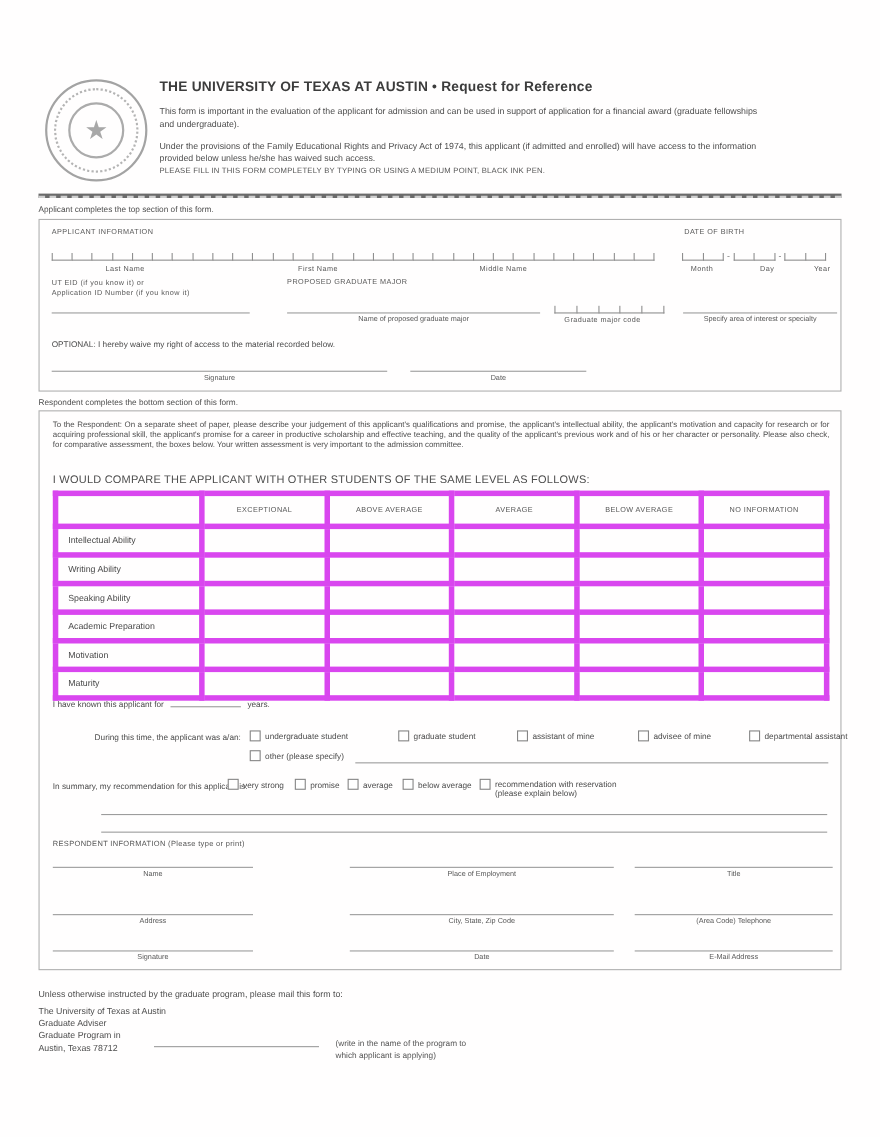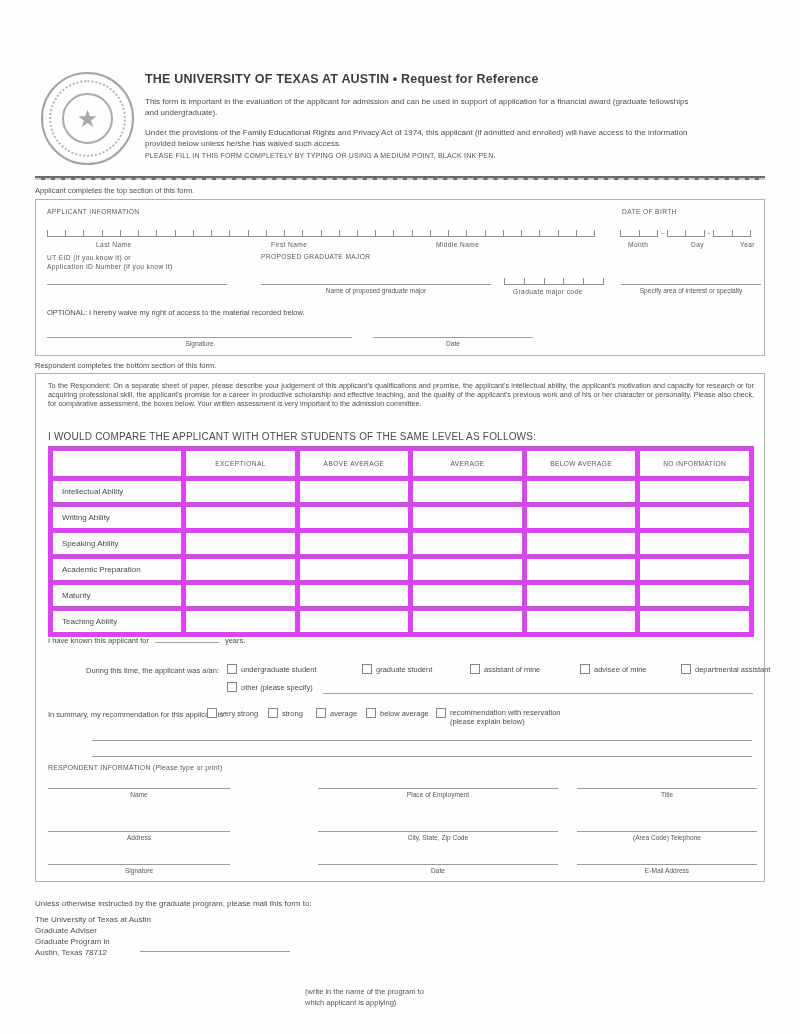--- a/index.html
+++ b/index.html
@@ -64,21 +64,21 @@
   .opt .two{display:inline-block;vertical-align:top;white-space:normal;width:135px;line-height:9px;}
 
   .resp-h{position:absolute;left:12px;top:390px;font-size:6.8px;letter-spacing:.3px;color:#555;}
   .fieldcell{position:absolute;}
   .fieldcell .wline{width:100%;}
 
   .footer{position:absolute;left:35px;top:899px;right:35px;height:80px;font-size:8px;color:#4e4e4e;}
   .footer p{margin:0;}
   .addr{margin-top:6px;line-height:11px;}
   .prog-line{position:absolute;left:105px;top:52px;width:150px;height:1px;background:#9c9c9c;}
-  .note{position:absolute;left:270px;top:44px;font-size:7.5px;line-height:11px;color:#555;margin-top:43px;}
+  .note{position:absolute;left:270px;top:44px;font-size:7.5px;line-height:11px;color:#555;}
 </style>
 </head>
 <body>
 
 <div class="page">
 
   <div class="header">
     <div class="seal">
       <div class="ring"></div>
       <div class="core">★</div>
@@ -243,29 +243,29 @@
           </tr>
       <tr>
             <td class="rowlab">Academic Preparation</td>
             <td></td>
             <td></td>
             <td></td>
             <td></td>
             <td></td>
           </tr>
       <tr>
+            <td class="rowlab">Motivation</td>
+            <td></td>
+            <td></td>
+            <td></td>
+            <td></td>
+            <td></td>
+          </tr>
+      <tr>
             <td class="rowlab">Maturity</td>
-            <td></td>
-            <td></td>
-            <td></td>
-            <td></td>
-            <td></td>
-          </tr>
-      <tr>
-            <td class="rowlab">Teaching Ability</td>
             <td></td>
             <td></td>
             <td></td>
             <td></td>
             <td></td>
           </tr>
     </tbody>
       </table>
 
     <div class="inline-row" style="left:12px;top:262px;">
@@ -276,21 +276,21 @@
     <span class="opt" style="left:191px;top:290px;"><span class="cb"></span><span>undergraduate student</span></span>
     <span class="opt" style="left:326px;top:290px;"><span class="cb"></span><span>graduate student</span></span>
     <span class="opt" style="left:434px;top:290px;"><span class="cb"></span><span>assistant of mine</span></span>
     <span class="opt" style="left:544px;top:290px;"><span class="cb"></span><span>advisee of mine</span></span>
     <span class="opt" style="left:645px;top:290px;"><span class="cb"></span><span>departmental assistant</span></span>
     <span class="opt" style="left:191px;top:308px;"><span class="cb"></span><span>other (please specify)</span></span>
     <div class="abs wline" style="left:287px;top:319px;width:430px;"></div>
 
     <div class="inline-row" style="left:12px;top:336px;">In summary, my recommendation for this applicant is:</div>
     <span class="opt" style="left:171px;top:334px;"><span class="cb"></span><span>very strong</span></span>
-    <span class="opt" style="left:232px;top:334px;"><span class="cb"></span><span>strong</span></span>
+    <span class="opt" style="left:232px;top:334px;"><span class="cb"></span><span>promise</span></span>
     <span class="opt" style="left:280px;top:334px;"><span class="cb"></span><span>average</span></span>
     <span class="opt" style="left:330px;top:334px;"><span class="cb"></span><span>below average</span></span>
     <span class="opt" style="left:400px;top:334px;"><span class="cb"></span><span class="two"><span>recommendation with reservation</span><br><span>(please explain below)</span></span></span>
 
     <div class="abs wline" style="left:56px;top:366px;width:660px;"></div>
     <div class="abs wline" style="left:56px;top:382px;width:660px;"></div>
 
     <div class="resp-h">RESPONDENT INFORMATION (Please type or print)</div>
 
     <div class="fieldcell" style="left:12px;top:414px;width:182px;">

